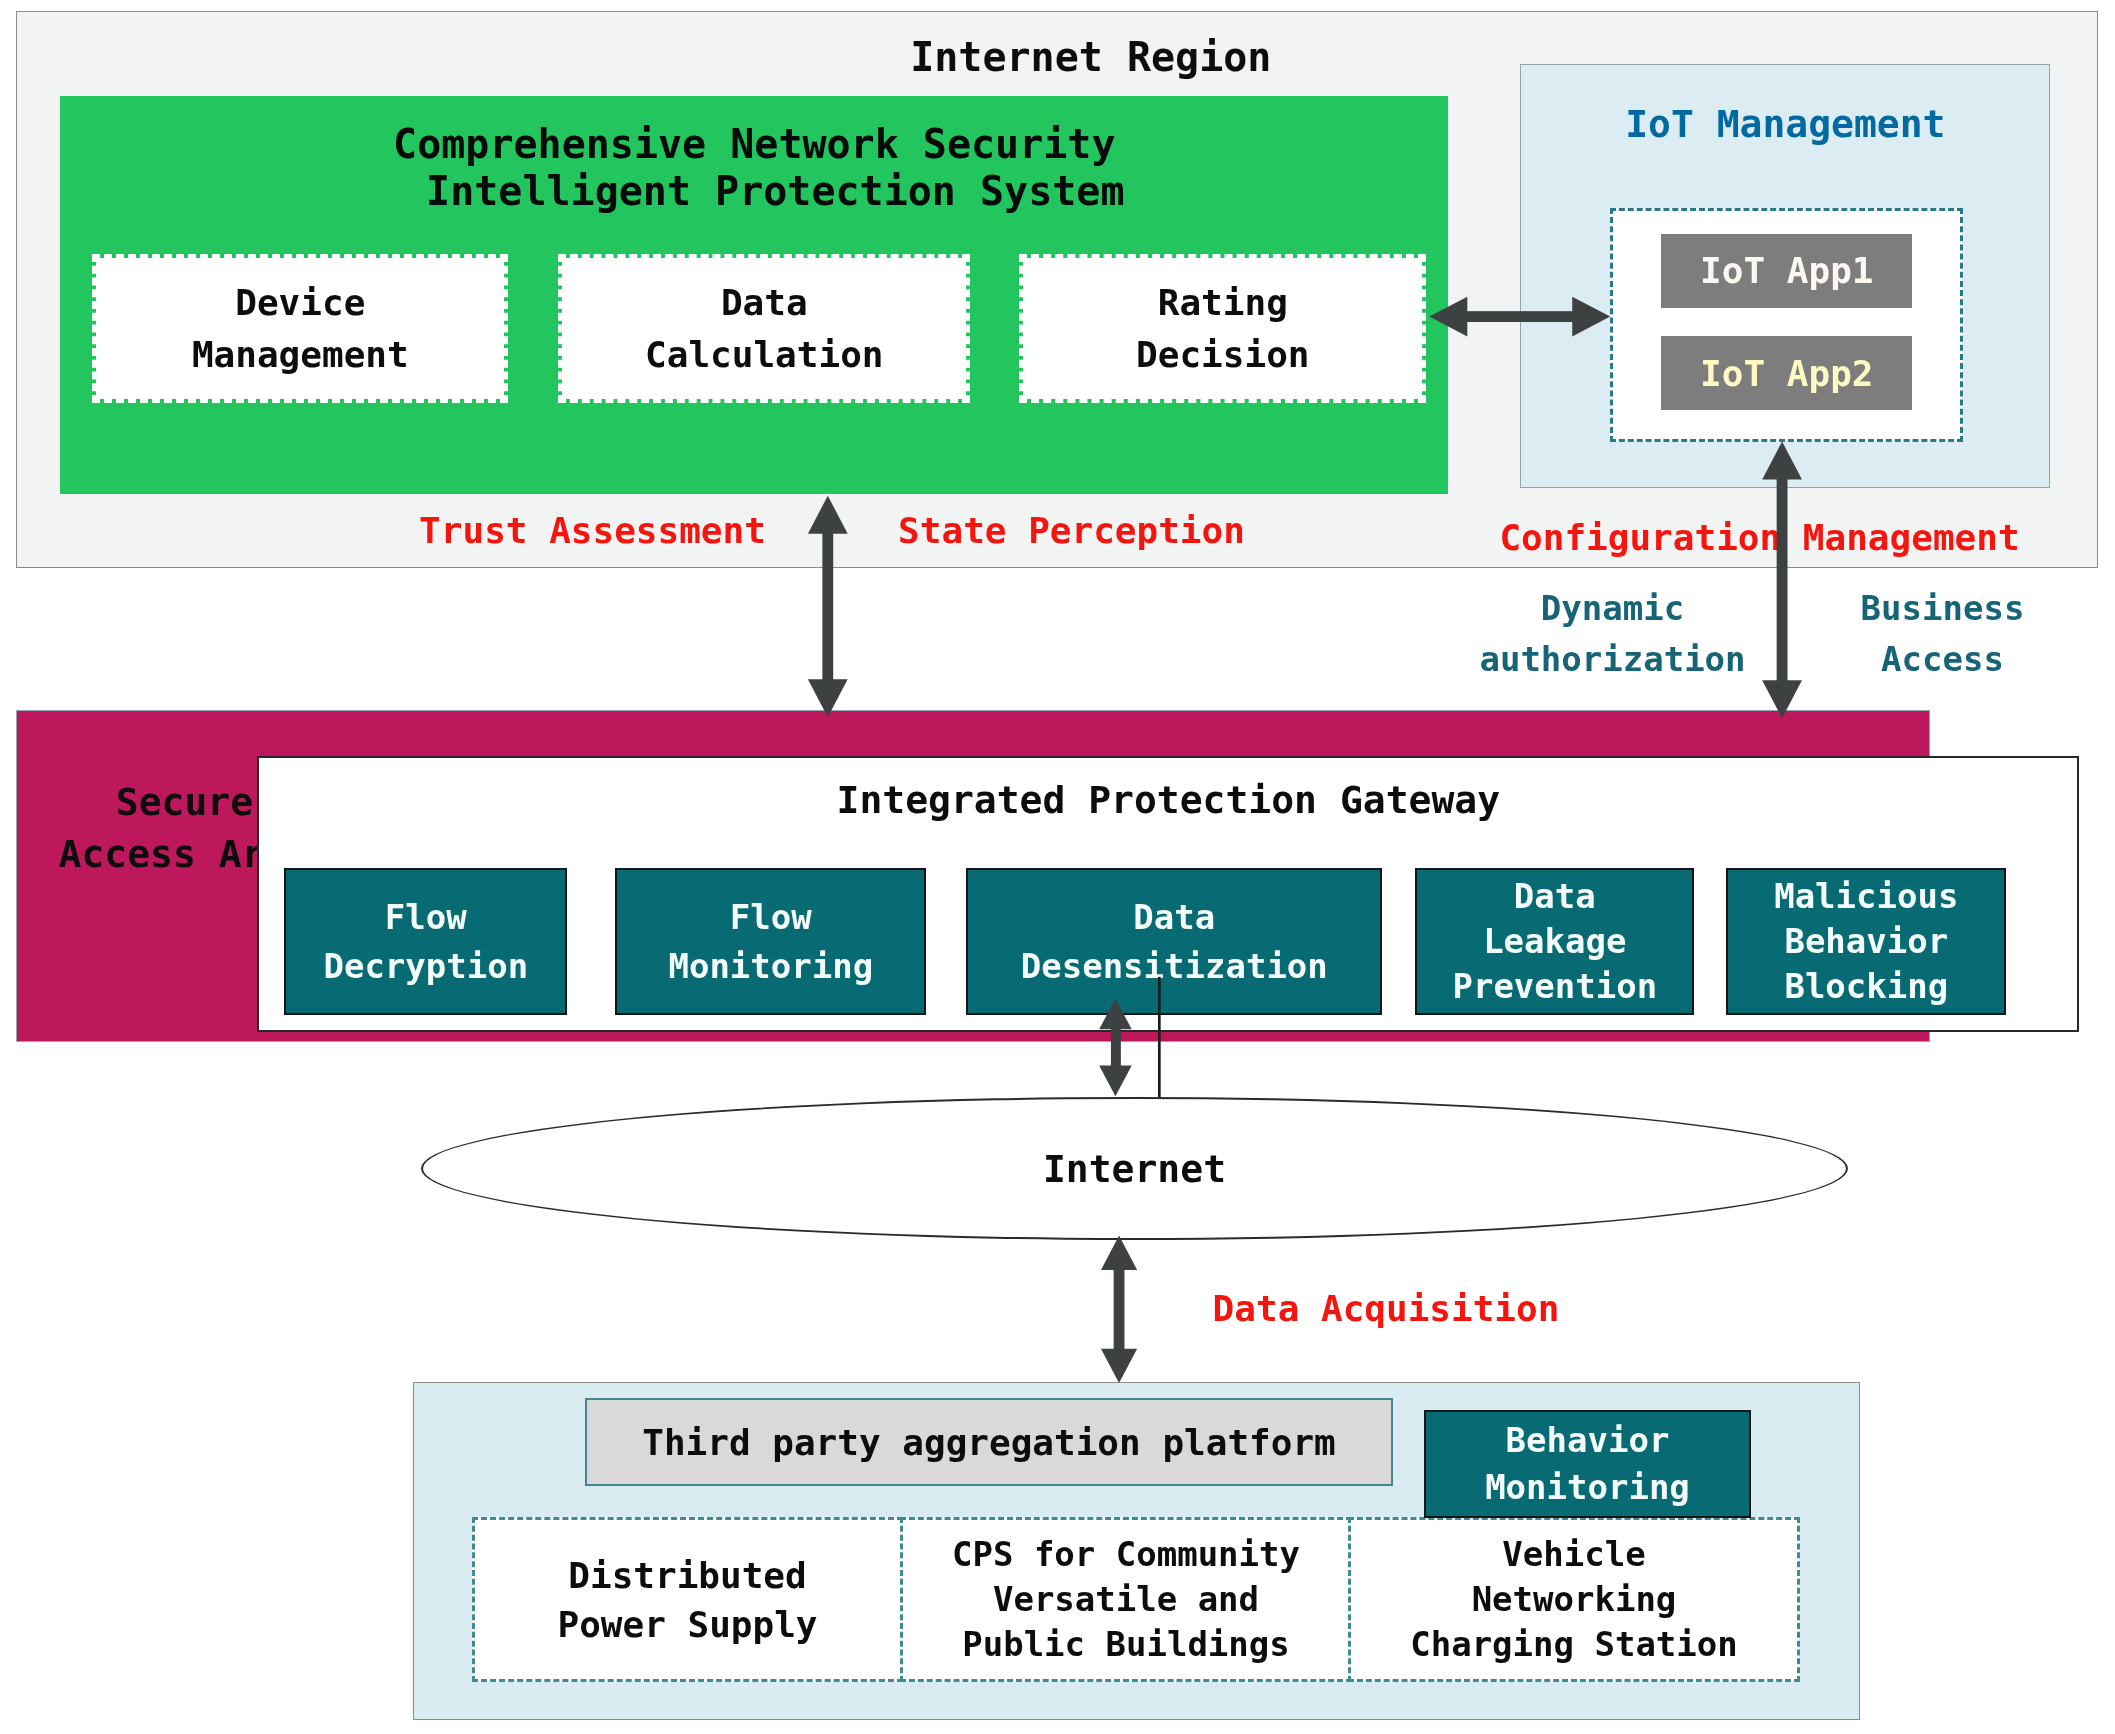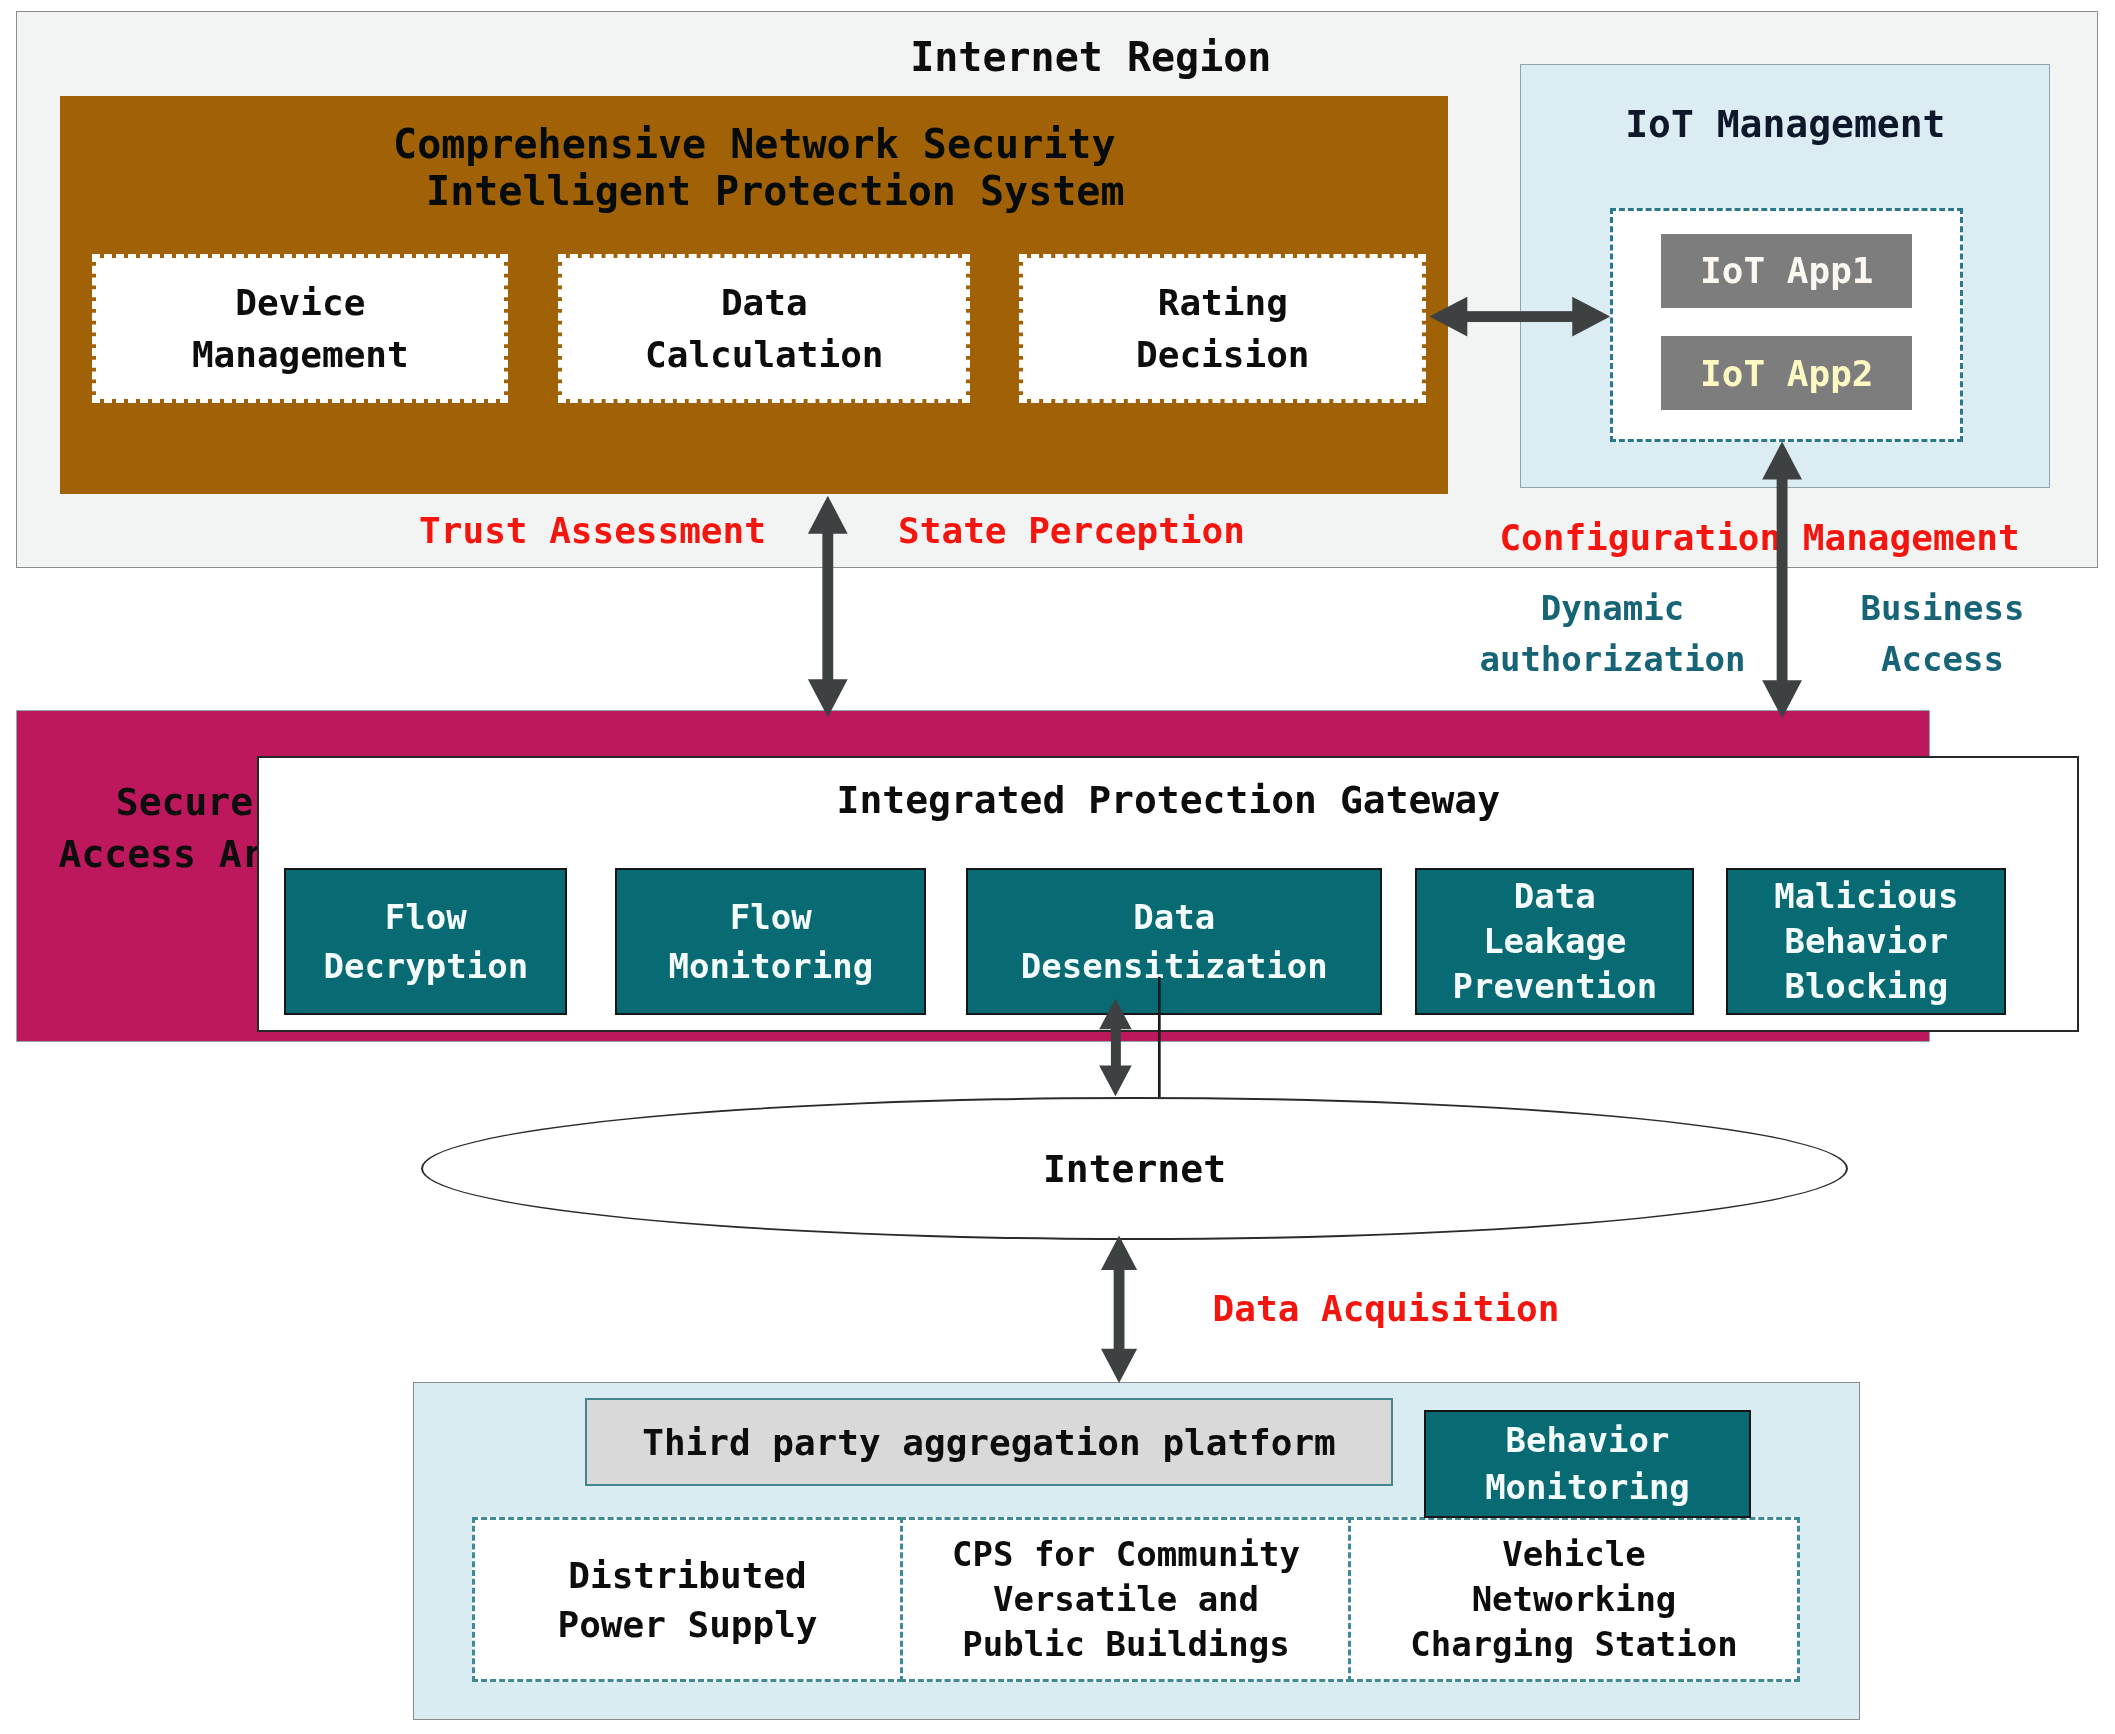--- a/index.html
+++ b/index.html
@@ -11,21 +11,21 @@
     font-weight:bold;
     color:#0d0d0d;
     overflow:hidden;
   }
   .abs{position:absolute;box-sizing:border-box;}
   .flexc{display:flex;flex-direction:column;align-items:center;justify-content:center;text-align:center;}
   .region{
     background:#f2f3f3;
     border:1.8px solid #8c8c8c;
   }
-  .teal-fill{background:#a16207;}
+  .teal-fill{background:#22c55e;}
   .module-white{
     background:#ffffff;
     background-clip:padding-box;
     border:4.5px dashed #ffffff;
     font-size:36px;line-height:52px;color:#0d0d0d;
   }
   .teal-module{
     background:#086b73;
     border:2.7px solid #161616;
     color:#f4fbfb;
@@ -63,21 +63,21 @@
         <span>Data</span>
         <span>Calculation</span>
       </div>
       <div class="abs module-white flexc" style="left:959px;top:158px;width:407px;height:149px;">
         <span>Rating</span>
         <span>Decision</span>
       </div>
     </div>
 
     <div class="abs" style="left:1503px;top:52px;width:530px;height:424px;background:#dcecf3;border:1.8px solid #8fa3aa;">
-      <div class="abs" style="left:0;top:34px;width:100%;text-align:center;font-size:38px;line-height:51px;color:#0f172a;">
+      <div class="abs" style="left:0;top:34px;width:100%;text-align:center;font-size:38px;line-height:51px;color:#0369a1;">
         <span style="display:block;">IoT Management</span>
       </div>
       <div class="abs" style="left:89px;top:143px;width:353px;height:234px;background:#ffffff;border:3.6px dashed #27798b;">
         <div class="abs flexc" style="left:48px;top:22.6px;width:251px;height:74px;background:#7d7d7d;color:#fdf7f2;font-size:36px;">
           <span>IoT App1</span>
         </div>
         <div class="abs flexc" style="left:48px;top:125px;width:251px;height:74px;background:#7d7d7d;color:#fef9c3;font-size:36px;">
           <span>IoT App2</span>
         </div>
       </div>

